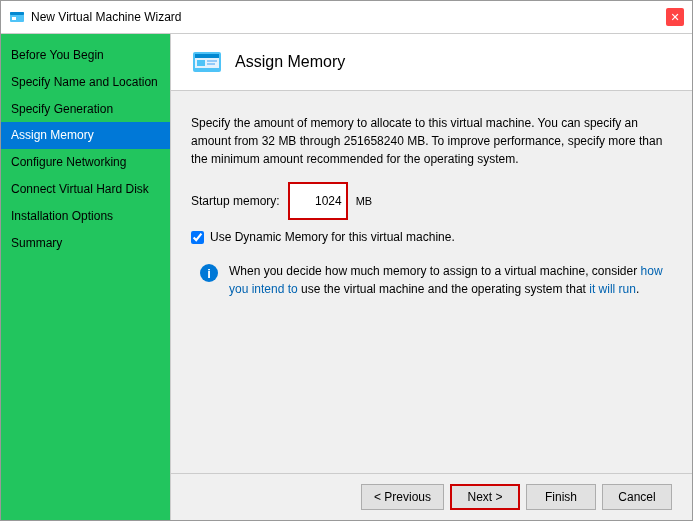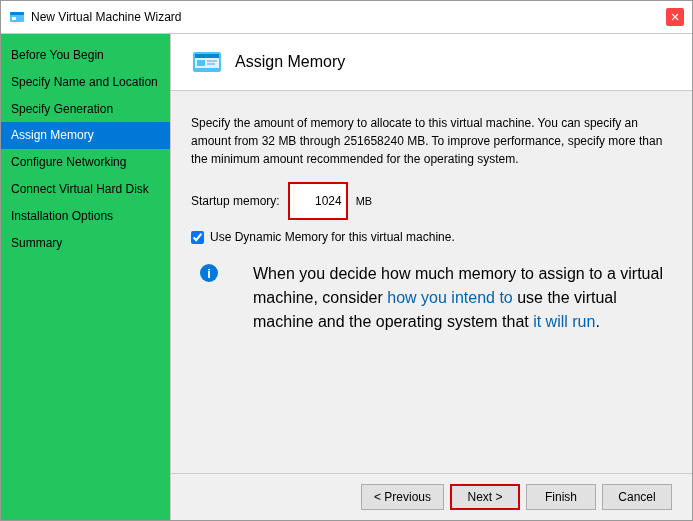--- a/index.html
+++ b/index.html
@@ -165,24 +165,23 @@
       padding: 8px;
       border: none;
     }
     .info-icon {
       width: 20px;
       height: 20px;
       flex-shrink: 0;
       margin-top: 1px;
     }
     .info-text {
-      font-size: 16px;
+      font-size: 12px;
       color: #000;
       line-height: 1.5;
-      margin-left: 24px;
     }
     .info-text .highlight {
       color: #0063b1;
     }
     .footer {
       background: #f0f0f0;
       border-top: 1px solid #ccc;
       padding: 10px 20px;
       display: flex;
       justify-content: flex-end;

